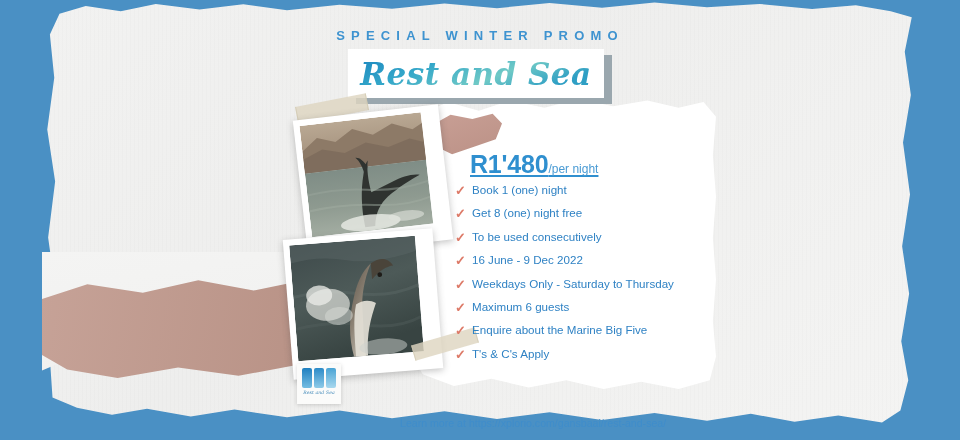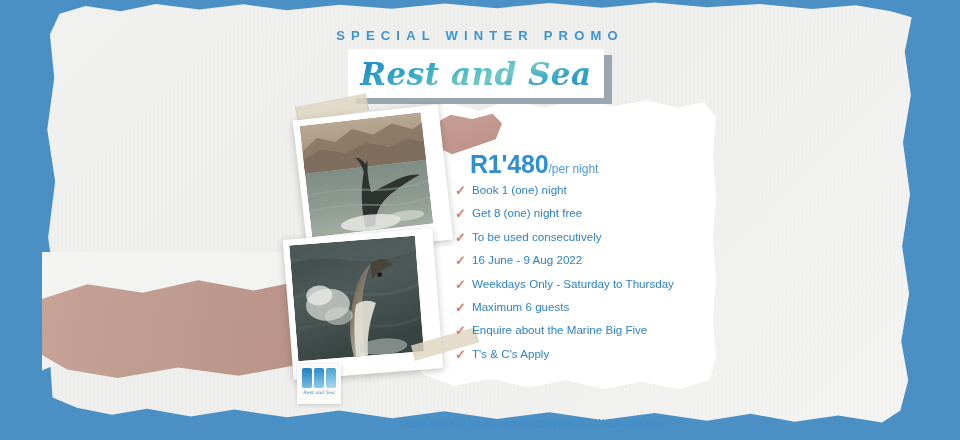--- a/index.html
+++ b/index.html
@@ -106,21 +106,21 @@
   .tape{
     position:absolute;background:rgba(222,214,193,0.82);
     border-left:1px solid rgba(205,196,172,0.6);border-right:1px solid rgba(205,196,172,0.6);
   }
   .tape-1{left:296px;top:100px;width:70px;height:17px;transform:rotate(-11deg);}
   .tape-2{left:412px;top:336px;width:64px;height:16px;transform:rotate(-16deg);}
 
   
   .price{
     position:absolute;left:470px;top:150px;color:#2f8fcf;
-    font-size:25px;font-weight:700;letter-spacing:-0.2px;white-space:nowrap;
+    font-size:25px;font-weight:700;letter-spacing:-0.2px;white-space:nowrap;text-decoration:underline;
   }
   .price .per{font-size:12px;font-weight:400;color:#4a9bd4;letter-spacing:0;}
 
   .bullets{position:absolute;left:455px;top:182px;width:270px;}
   .bullet{display:flex;align-items:flex-start;height:23.4px;}
   .bullet .chk{
     width:17px;flex:0 0 17px;color:#dd7a68;font-size:13px;line-height:16px;
     font-weight:700;transform:translateY(1px);
   }
   .bullet .txt{
@@ -250,21 +250,21 @@
     <div class="bullet">
       <span class="chk">✓</span>
       <span class="txt">Get 8 (one) night free</span>
     </div>
     <div class="bullet">
       <span class="chk">✓</span>
       <span class="txt">To be used consecutively</span>
     </div>
     <div class="bullet">
       <span class="chk">✓</span>
-      <span class="txt">16 June - 9 Aug 2022</span>
+      <span class="txt">16 June - 9 Dec 2022</span>
     </div>
     <div class="bullet">
       <span class="chk">✓</span>
       <span class="txt">Weekdays Only - Saturday to Thursday</span>
     </div>
     <div class="bullet">
       <span class="chk">✓</span>
       <span class="txt">Maximum 6 guests</span>
     </div>
     <div class="bullet">

